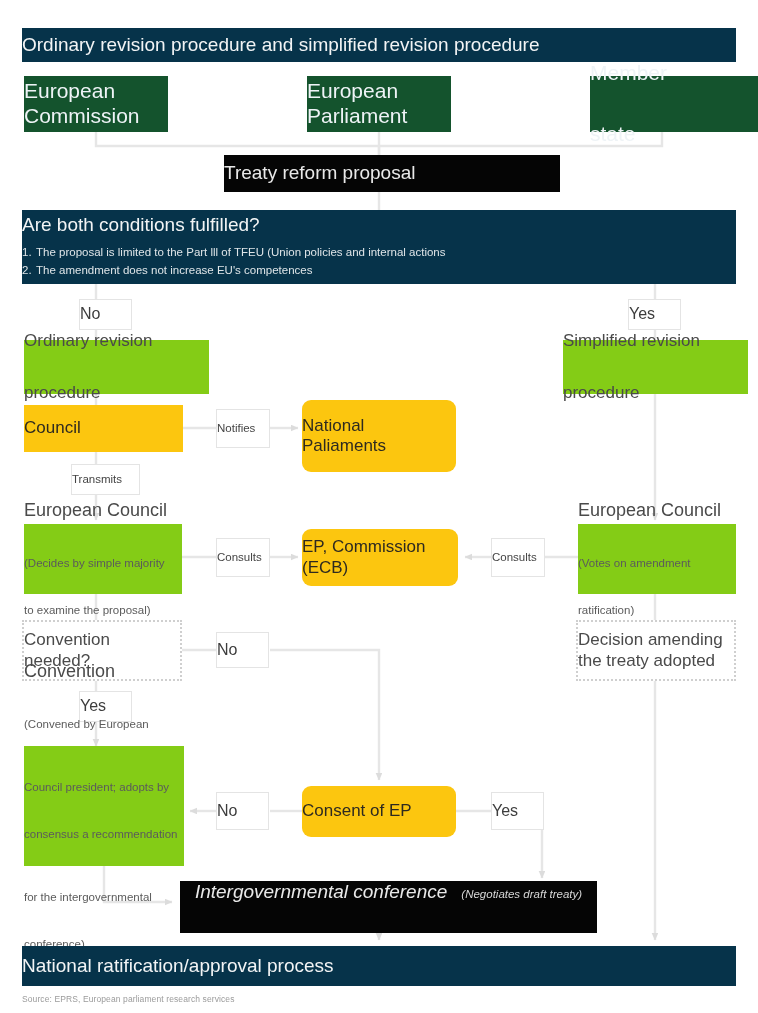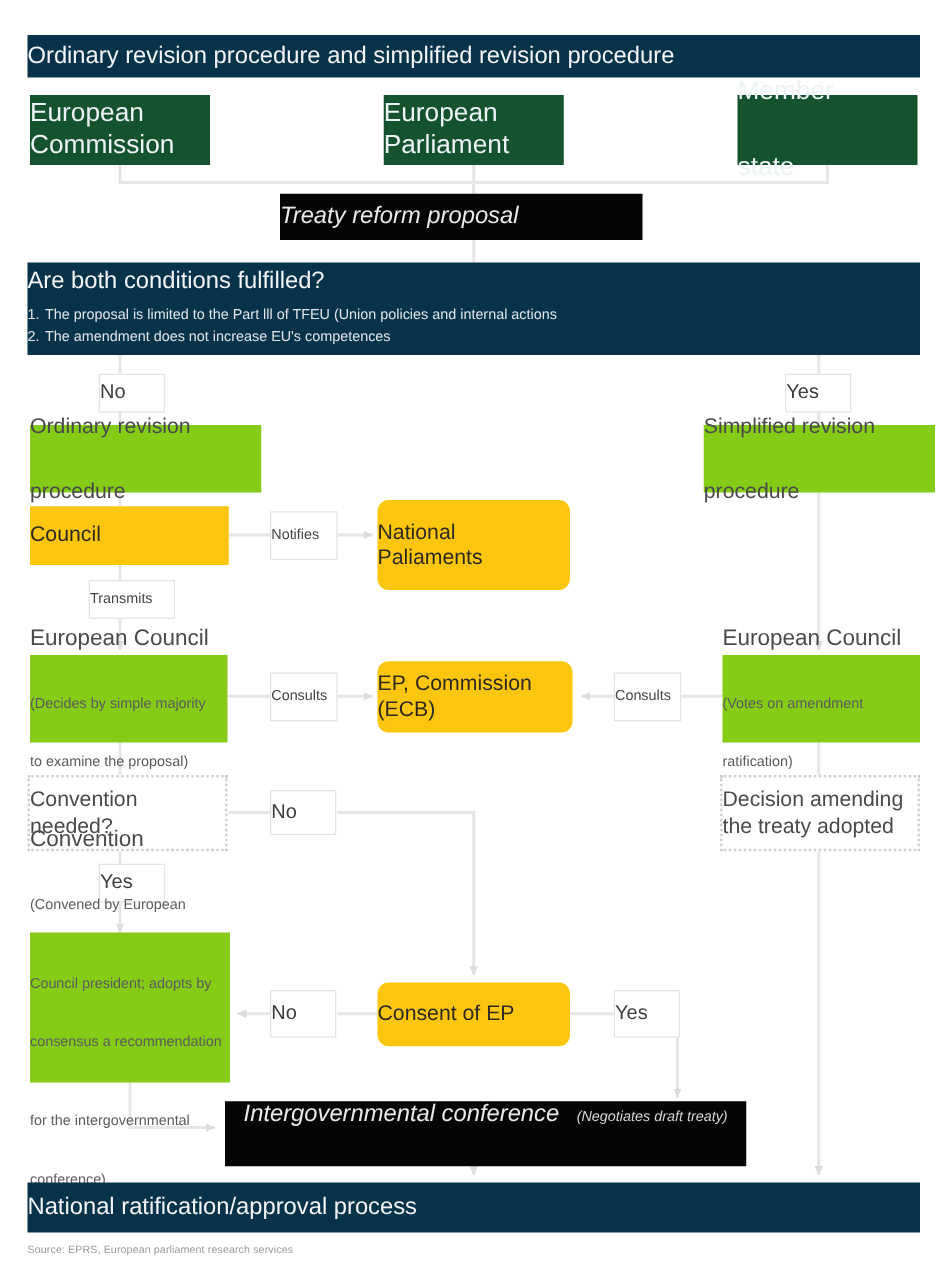--- a/index.html
+++ b/index.html
@@ -133,26 +133,26 @@
   </div>
 
   <div class="node teal" style="left:24px;top:76px;width:144px;height:56px;">
     <span>European</span>
     <span>Commission</span>
   </div>
   <div class="node teal" style="left:307px;top:76px;width:144px;height:56px;">
     <span>European</span>
     <span>Parliament</span>
   </div>
-  <div class="node teal" style="left:590px;top:76px;width:144px;height:56px;gap:36px;">
+  <div class="node teal" style="left:590px;top:76px;width:168px;height:56px;gap:36px;">
     <span>Member</span>
     <span>state</span>
   </div>
 
-  <div class="node black" style="left:224px;top:155px;width:290px;height:37px;font-style:italic;">
+  <div class="node black" style="left:224px;top:155px;width:336px;height:37px;">
     <span>Treaty reform proposal</span>
   </div>
 
   <div class="node banner" style="left:22px;top:210px;width:714px;height:74px;justify-content:center;">
     <span class="qtitle">Are both conditions fulfilled?</span>
     <ul class="qlist">
       <li>
         <span class="qnum">1.</span><span>The proposal is limited to the Part lll of TFEU (Union policies and internal actions</span>
       </li>
       <li>

